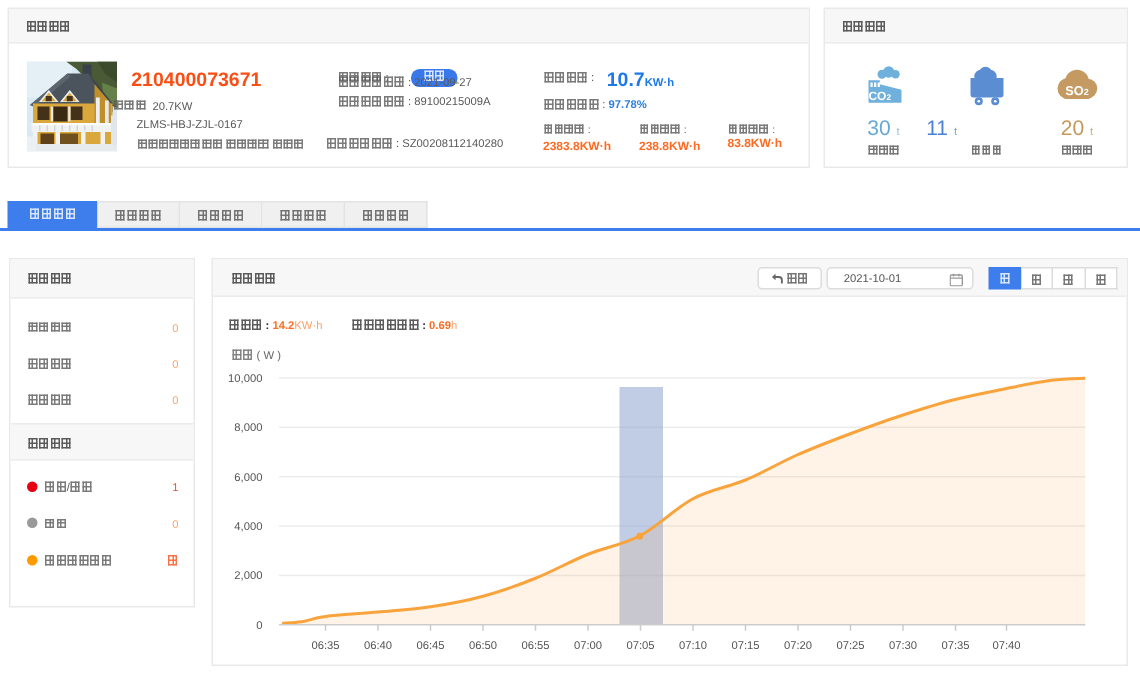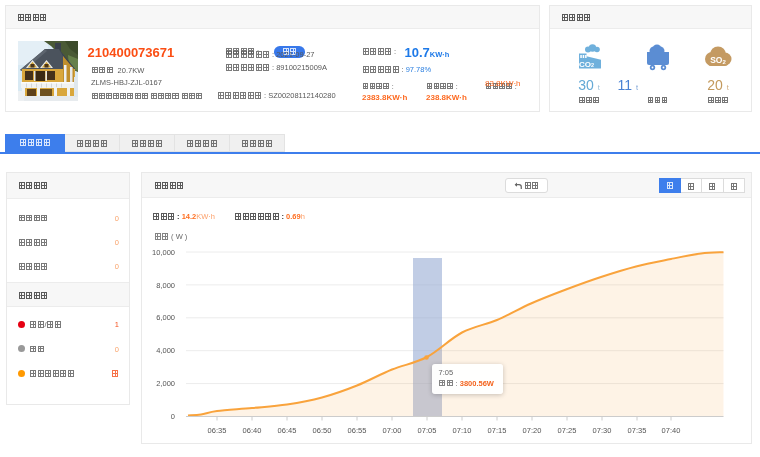--- a/index.html
+++ b/index.html
@@ -61,39 +61,39 @@
   <rect x="22" y="48" width="12" height="8" fill="#6e511f"></rect>
   <rect x="4" y="46" width="3" height="10" fill="#f2f3f1"></rect>
   <rect x="19" y="46" width="3" height="10" fill="#f2f3f1"></rect>
   <rect x="36" y="46" width="3" height="10" fill="#f2f3f1"></rect>
   <rect x="49" y="44" width="3" height="12" fill="#f2f3f1"></rect>
   <rect x="0" y="55" width="60" height="5" fill="#e7ebee"></rect>
   <rect x="0" y="50" width="6" height="10" fill="#edf0f2"></rect>
   <rect x="56" y="36" width="4" height="20" fill="#dfe7ec"></rect>
  </svg>
  <div class="abs" style="left:81.5px;top:40px;font-size:13px;font-weight:bold;color:#fb4e14;line-height:13px">210400073671</div>
- <div class="abs lbl" style="left:85px;top:59.5px"><i class="q"></i><i class="q"></i><i class="q"></i>&nbsp; 20.7KW</div>
+ <div class="abs lbl" style="left:69px;top:59.5px"><i class="q"></i><i class="q"></i><i class="q"></i>&nbsp; 20.7KW</div>
  <div class="abs lbl" style="left:85px;top:72px">ZLMS-HBJ-ZJL-0167</div>
  <div class="abs lbl" style="left:85px;top:85.5px;font-size:7.2px"><i class="q"></i><i class="q"></i><i class="q"></i><i class="q"></i><i class="q"></i><i class="q"></i><i class="q"></i><i class="q"></i> <i class="q"></i><i class="q"></i><i class="q"></i><i class="q"></i> <i class="q"></i><i class="q"></i><i class="q"></i></div>
 
  <div class="abs lbl" style="left:219px;top:40.5px"><i class="q"></i><i class="q"></i><i class="q"></i><i class="q"></i> :</div>
  <div class="abs" style="left:268.4px;top:40px;width:31px;height:11.5px;background:#3878ea;border-radius:5.75px;color:#fff;font-size:7px;text-align:center;line-height:11.5px"><i class="q"></i><i class="q"></i></div>
  <div class="abs lbl" style="left:219px;top:44px"><i class="q"></i><i class="q"></i><i class="q"></i><i class="q"></i><i class="q"></i><i class="q"></i> : 2021-09-27</div>
  <div class="abs lbl" style="left:219px;top:57px"><i class="q"></i><i class="q"></i><i class="q"></i><i class="q"></i><i class="q"></i><i class="q"></i> : 89100215009A</div>
  <div class="abs lbl" style="left:211px;top:85px"><i class="q"></i><i class="q"></i><i class="q"></i><i class="q"></i><i class="q"></i><i class="q"></i> : SZ00208112140280</div>
 
  <div class="abs lbl" style="left:356px;top:41px"><i class="q"></i><i class="q"></i><i class="q"></i><i class="q"></i> :</div>
  <div class="abs" style="left:398.5px;top:39.5px;font-size:13px;font-weight:bold;color:#1d79e8;line-height:13px">10.7<span style="font-size:7.5px">KW·h</span></div>
- <div class="abs lbl" style="left:356px;top:59px"><i class="q"></i><i class="q"></i><i class="q"></i><i class="q"></i><i class="q"></i> : <span style="color:#2b7fe0;font-weight:normal">97.78%</span></div>
+ <div class="abs lbl" style="left:356px;top:59px"><i class="q"></i><i class="q"></i><i class="q"></i><i class="q"></i><i class="q"></i> : <span style="color:#2b7fe0;font-weight:bold">97.78%</span></div>
  <div class="abs lbl" style="left:356px;top:76.5px;font-size:7px"><i class="q"></i><i class="q"></i><i class="q"></i><i class="q"></i> :</div>
  <div class="abs lbl" style="left:420px;top:76.5px;font-size:7px"><i class="q"></i><i class="q"></i><i class="q"></i><i class="q"></i> :</div>
  <div class="abs lbl" style="left:479px;top:76.5px;font-size:7px"><i class="q"></i><i class="q"></i><i class="q"></i><i class="q"></i> :</div>
  <div class="abs" style="left:356px;top:86.5px;font-size:8px;font-weight:bold;color:#fd6a21">2383.8KW·h</div>
  <div class="abs" style="left:420px;top:86.5px;font-size:8px;font-weight:bold;color:#fd6a21">238.8KW·h</div>
- <div class="abs" style="left:479px;top:73px;font-size:8px;font-weight:normal;color:#fd6a21">83.8KW·h</div>
+ <div class="abs" style="left:479px;top:85px;font-size:8px;font-weight:bold;color:#fd6a21">83.8KW·h</div>
 </div>
 
 <div class="card" style="left:549px;top:5px;width:203px;height:107px">
  <div class="hd"><i class="q"></i><i class="q"></i><i class="q"></i><i class="q"></i></div>
 
  <svg class="abs" style="left:26px;top:37px" width="28" height="28" viewBox="0 0 28 28">
   <g fill="#6fb0dc">
    <circle cx="12" cy="6.5" r="3"></circle>
           <circle cx="16.5" cy="5" r="3.8"></circle>
           <circle cx="21" cy="6.5" r="2.8"></circle>
@@ -165,20 +165,27 @@
 </div>
 
 <div class="card" style="left:141px;top:172px;width:611px;height:272px">
  <div class="hd" style="height:25px;line-height:25px;padding-left:12px"><i class="q"></i><i class="q"></i><i class="q"></i><i class="q"></i></div>
 
  <div class="abs" style="left:363px;top:5px;width:43px;height:15px;border:1px solid #dcdcdc;border-radius:3px;background:#fff;font-size:7.5px;color:#555;text-align:center;line-height:13px">
   <svg width="8" height="7.5" viewBox="0 0 9 8.5" style="vertical-align:-1.5px">
           <path d="M3.4,0.6 L0.7,3 L3.4,5.4 Z" fill="#666"></path>
           <path d="M1.5,3 L5.8,3 Q8.2,3 8.2,5.4 L8.2,8" fill="none" stroke="#666" stroke-width="1.4"></path>
         </svg> <i class="q"></i><i class="q"></i></div>
+ <div class="abs" style="left:408.5px;top:5px;width:98px;height:15px;border:1px solid #dcdcdc;border-radius:3px;background:#fff;font-size:7.5px;color:#555;line-height:13px;padding-left:11px">2021-10-01
+  <svg width="9" height="9" viewBox="0 0 10 10" style="position:absolute;right:6px;top:2.5px">
+          <rect x="0.5" y="1.5" width="9" height="8" rx="1" fill="none" stroke="#999"></rect>
+          <line x1="0.5" y1="3.8" x2="9.5" y2="3.8" stroke="#999"></line>
+          <line x1="3" y1="0.5" x2="3" y2="2.5" stroke="#999"></line>
+          <line x1="7" y1="0.5" x2="7" y2="2.5" stroke="#999"></line>
+        </svg></div>
  <div class="abs" style="left:517px;top:5px;height:15px;font-size:7.5px">
   <div style="float:left;width:21.5px;height:15px;line-height:15px;text-align:center;background:#3d7eec;color:#fff"><i class="q"></i></div>
   <div style="float:left;width:21.5px;height:15px;line-height:15px;text-align:center;background:#fff;border:1px solid #dcdcdc;border-left:none;color:#555"><i class="q"></i></div>
   <div style="float:left;width:21.5px;height:15px;line-height:15px;text-align:center;background:#fff;border:1px solid #dcdcdc;border-left:none;color:#555"><i class="q"></i></div>
   <div style="float:left;width:21.5px;height:15px;line-height:15px;text-align:center;background:#fff;border:1px solid #dcdcdc;border-left:none;color:#555"><i class="q"></i></div>
  </div>
 
  <div class="abs" style="left:10.5px;top:39px;font-size:7.5px;color:#333;font-weight:bold;white-space:nowrap"><i class="q"></i><i class="q"></i><i class="q"></i> : <span style="color:#fe6e20">14.2</span><span style="color:#fca06a;font-weight:normal">KW·h</span><span style="display:inline-block;width:19.5px"></span><i class="q"></i><i class="q"></i><i class="q"></i><i class="q"></i><i class="q"></i><i class="q"></i> : <span style="color:#fe6e20">0.69</span><span style="color:#fca06a;font-weight:normal">h</span></div>
  <div class="abs" style="left:12px;top:59px;font-size:7.5px;color:#666"><i class="q"></i><i class="q"></i> ( W )</div>
 
@@ -232,15 +239,14 @@
     <text x="390" y="259.5">07:20</text>
             <text x="425" y="259.5">07:25</text>
             <text x="460" y="259.5">07:30</text>
     <text x="495" y="259.5">07:35</text>
             <text x="529" y="259.5">07:40</text>
    </g>
   </g>
   <circle cx="284.5" cy="184.5" r="2.3" fill="#f9a33c"></circle>
  </svg>
 
- <div class="abs" style="left:289.5px;top:190.5px;width:71px;height:30px;background:rgba(255,255,255,.96);border-radius:3px;box-shadow:0 1px 5px rgba(0,0,0,.22);font-size:7.5px;color:#666;padding:4.5px 0 0 7px;line-height:10.5px">7:05<br><i class="q"></i><i class="q"></i> : <span style="color:#f4641e;font-weight:bold">3800.56W</span></div>
 </div>
 
 </div>
 </body></html>

